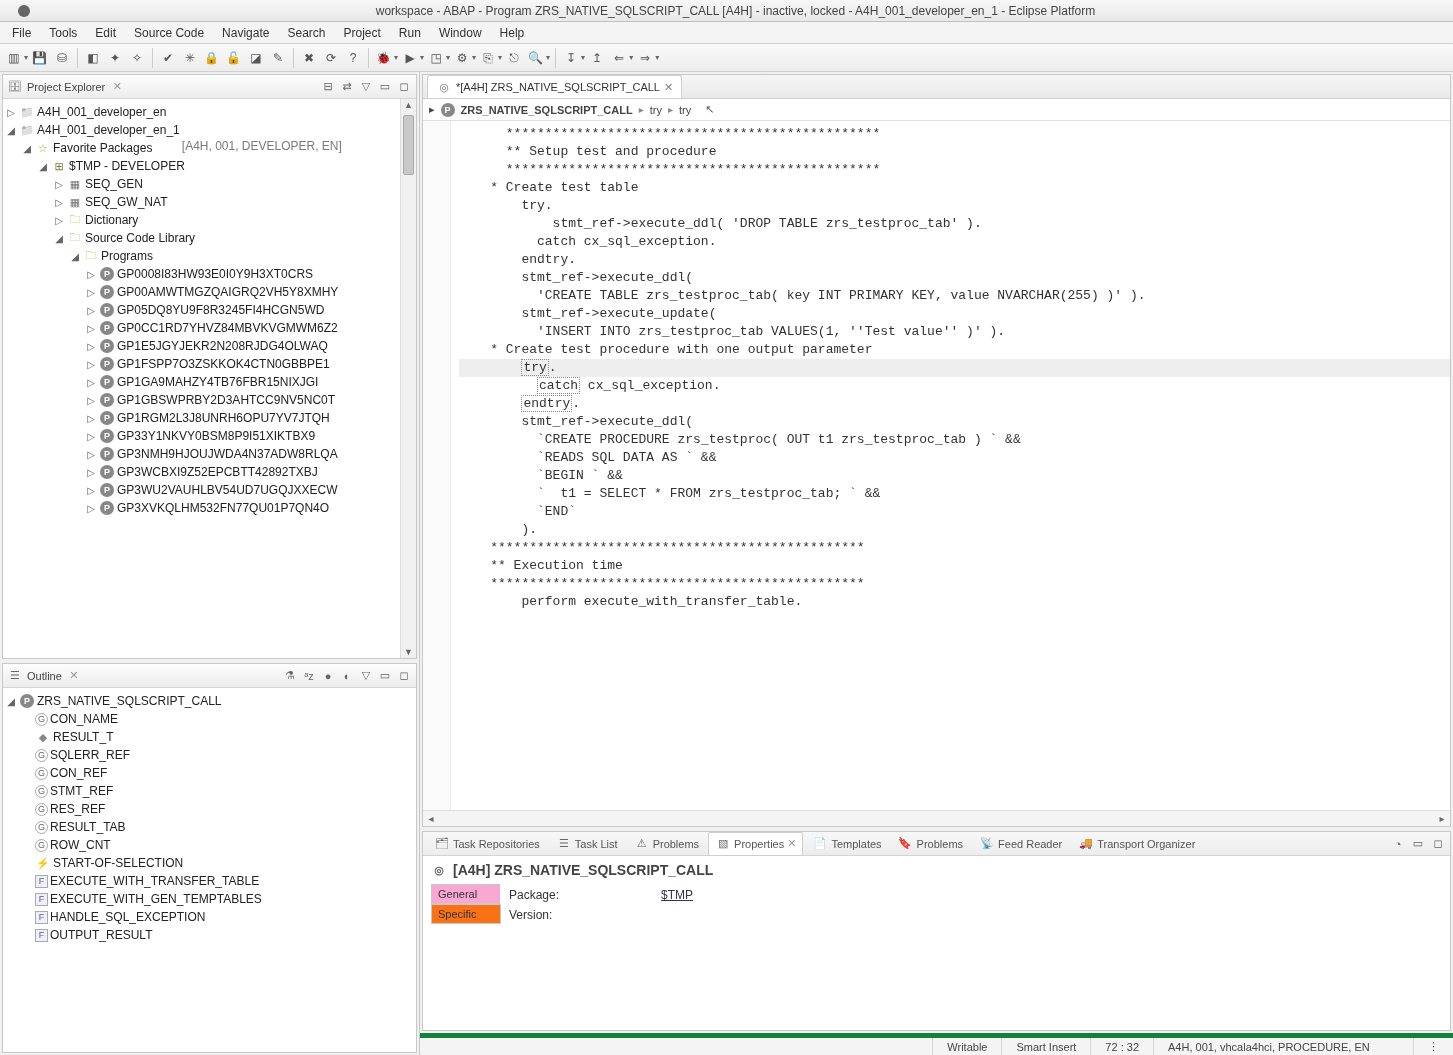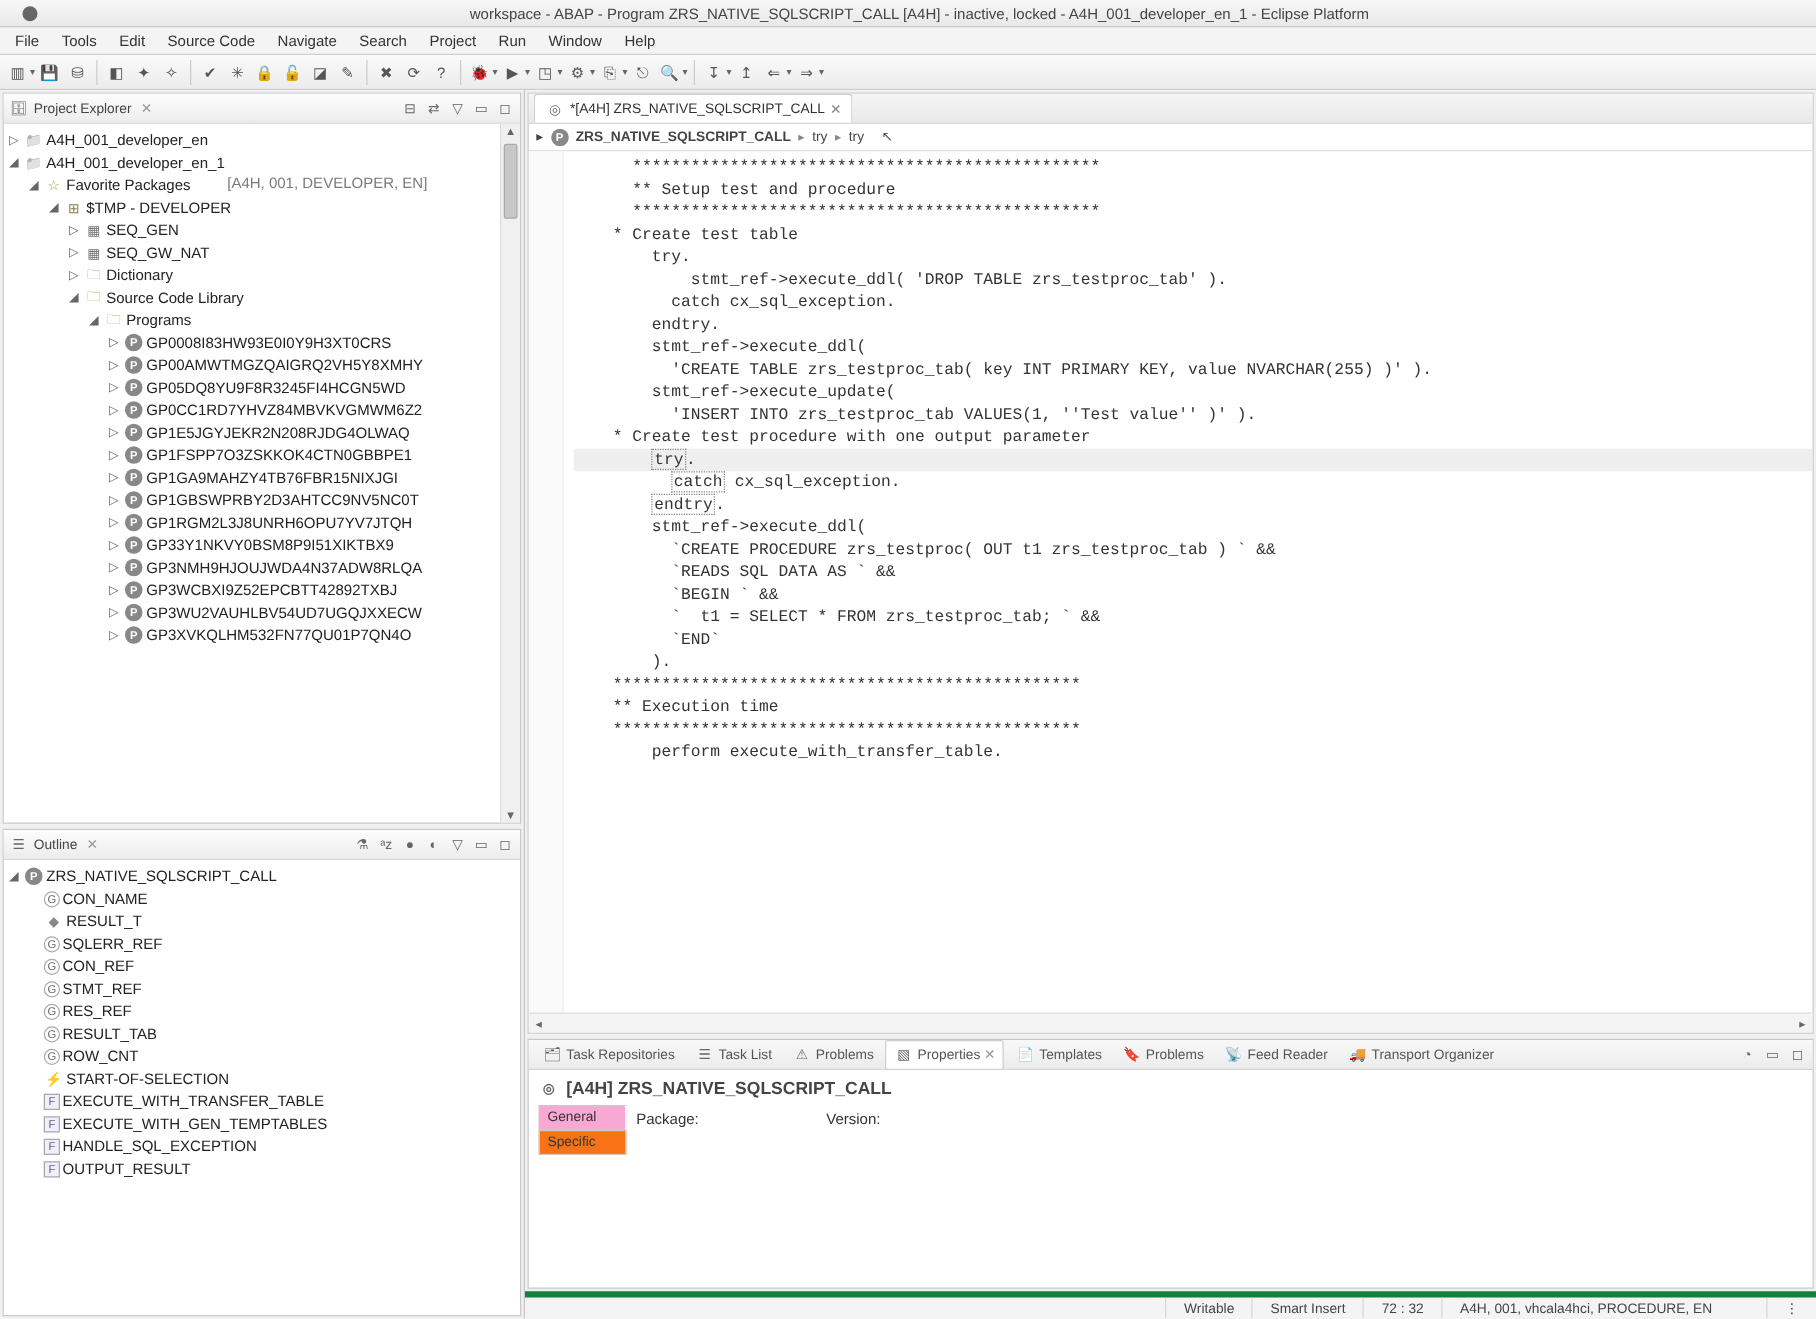--- a/index.html
+++ b/index.html
@@ -473,20 +473,21 @@
           <span class="ticon">◎</span>
           <span>[A4H] ZRS_NATIVE_SQLSCRIPT_CALL</span>
         </div>
         <div class="prop-grid">
           <div class="prop-side">
             <div class="stab active">General</div>
             <div class="stab">Specific</div>
           </div>
           <div class="prop-fields">
             <div>Package:</div>
+            <div><span class="link">$TMP</span></div>
             <div>Version:</div>
           </div>
         </div>
       </div>
     </div>
 
     <div class="statusbar">
       <div class="grow"></div>
       <div class="cell">Writable</div>
       <div class="cell">Smart Insert</div>

